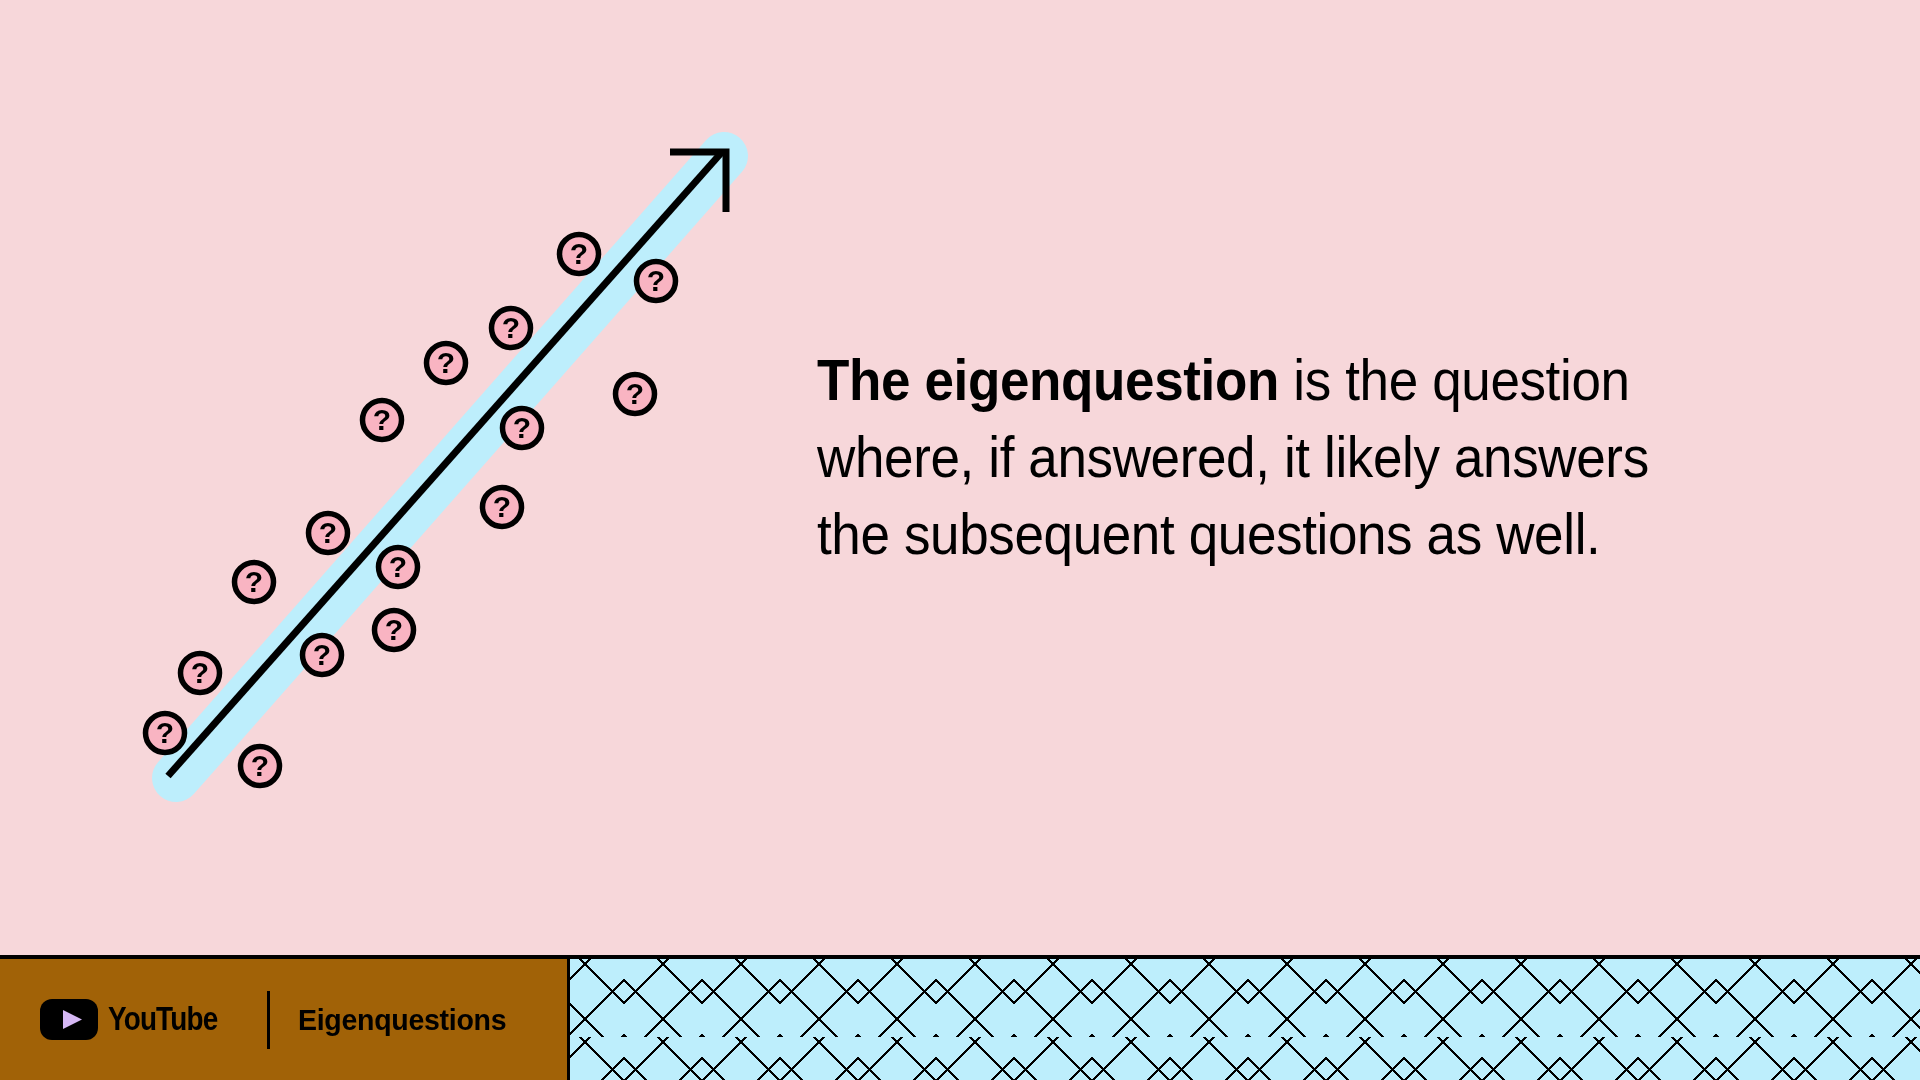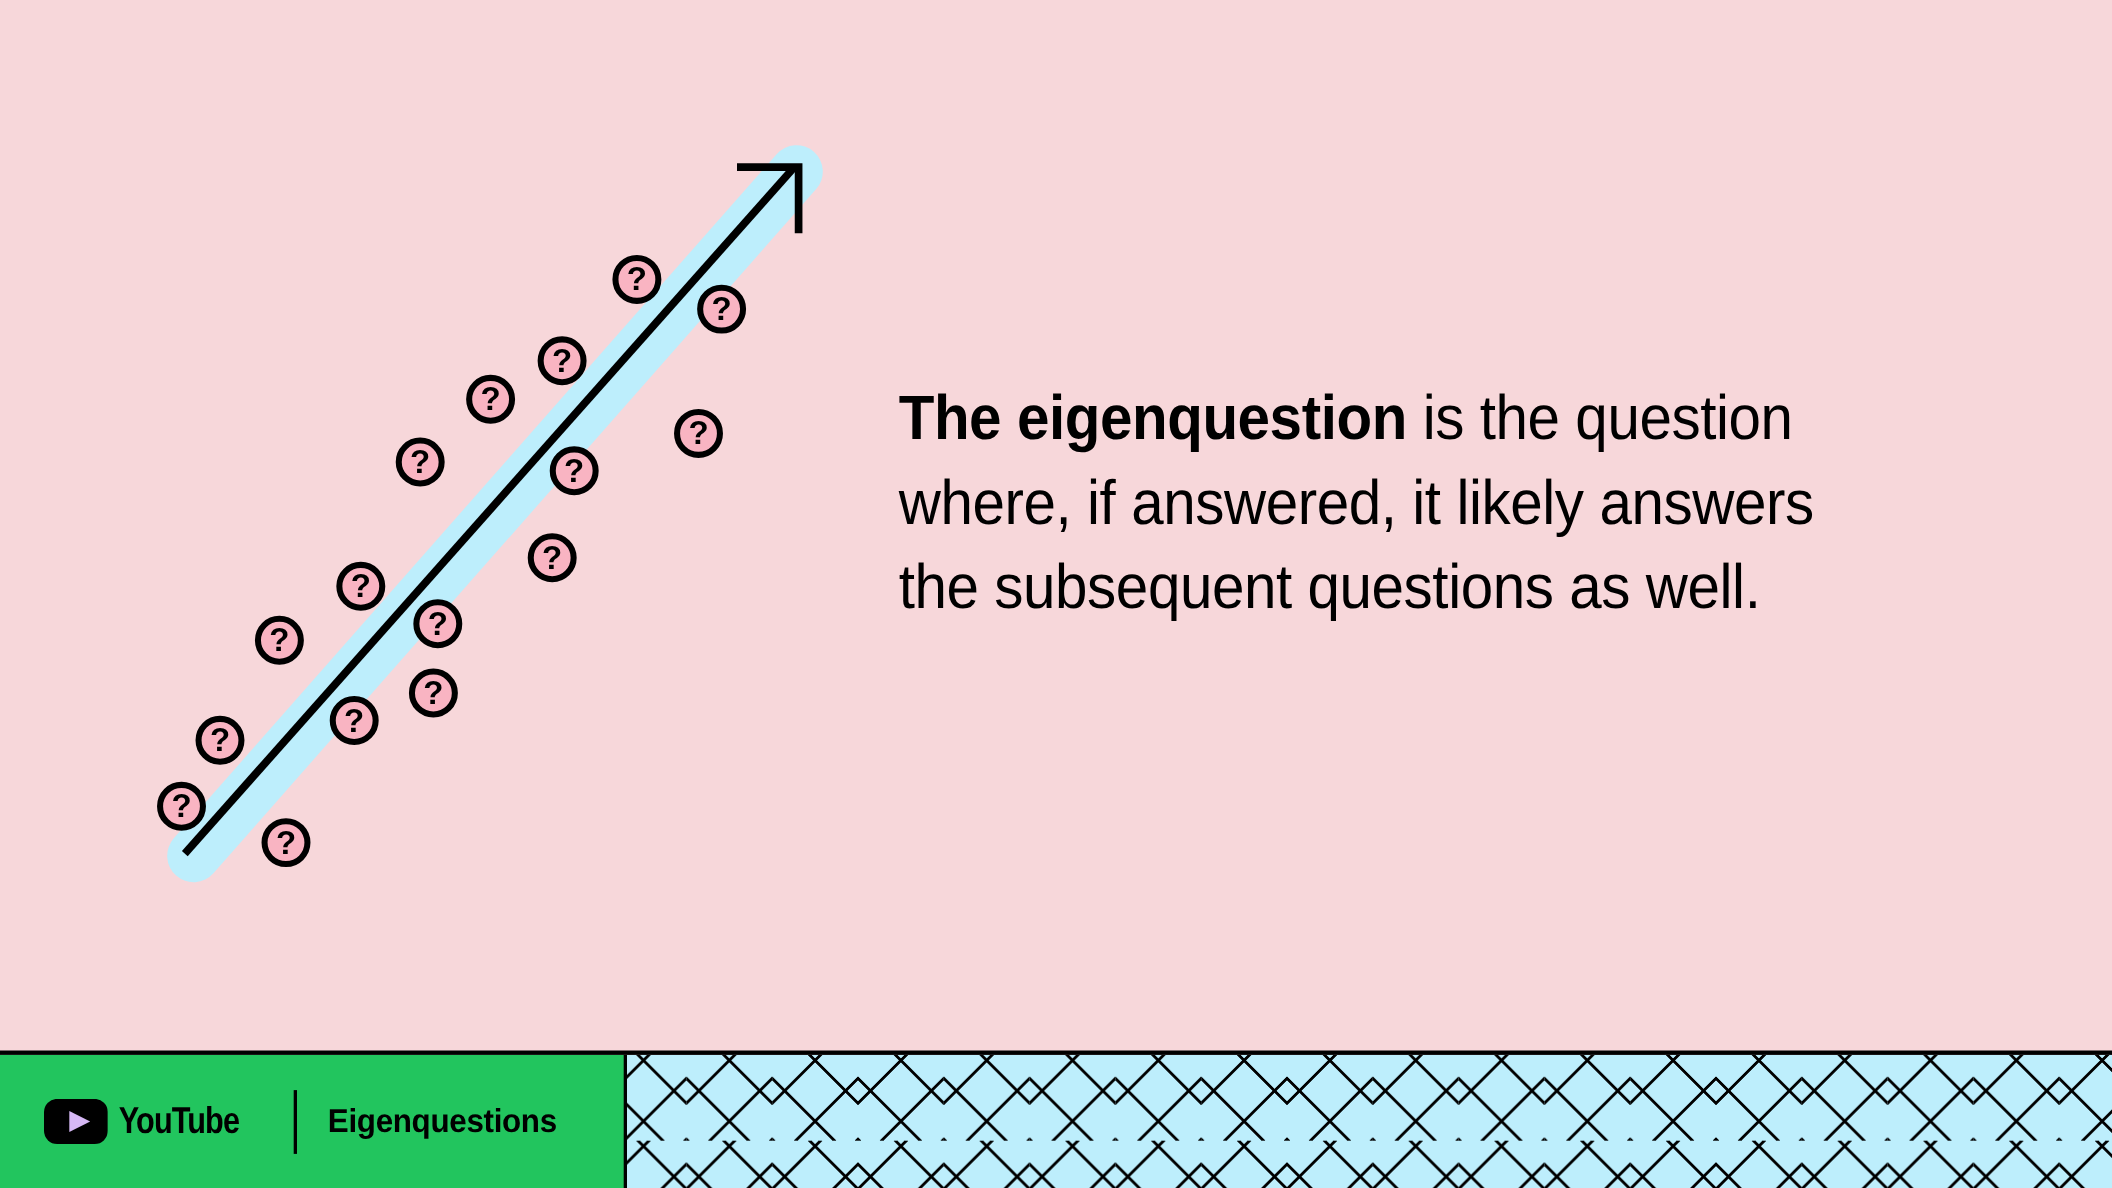--- a/index.html
+++ b/index.html
@@ -75,21 +75,21 @@
     width: 1920px;
     height: 125px;
     background-color: #bdeefc;
   }
   #footer-brand {
     position: absolute;
     left: 0;
     top: 0;
     width: 570px;
     height: 121px;
-    background: #22c55e;
+    background: #a16207;
     border-right: 3px solid #000000;
     box-sizing: border-box;
     display: flex;
     align-items: center;
   }
   #yt-logo {
     margin-left: 40px;
     display: flex;
     align-items: center;
   }

